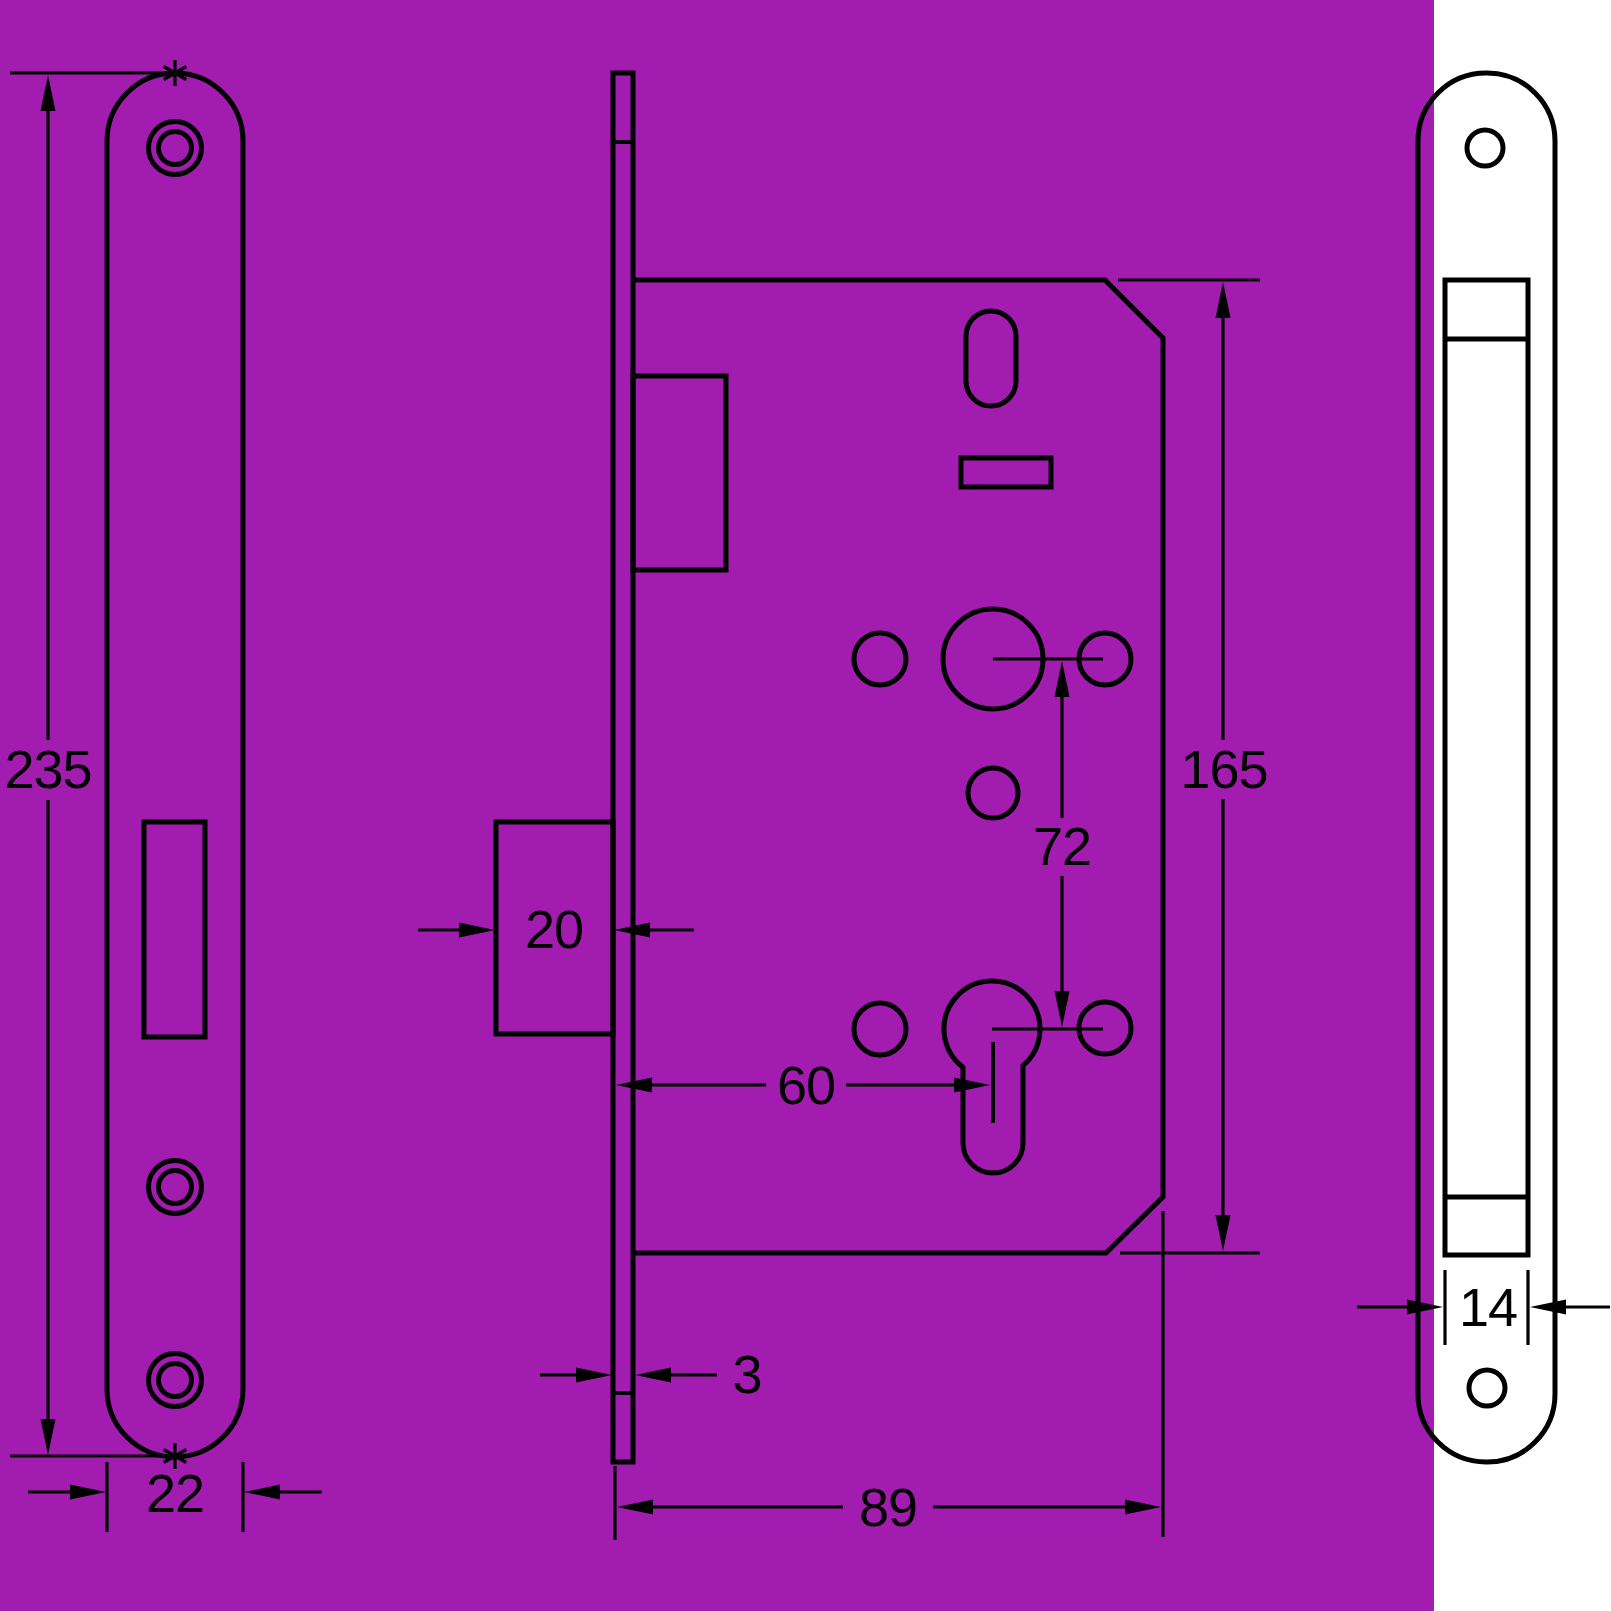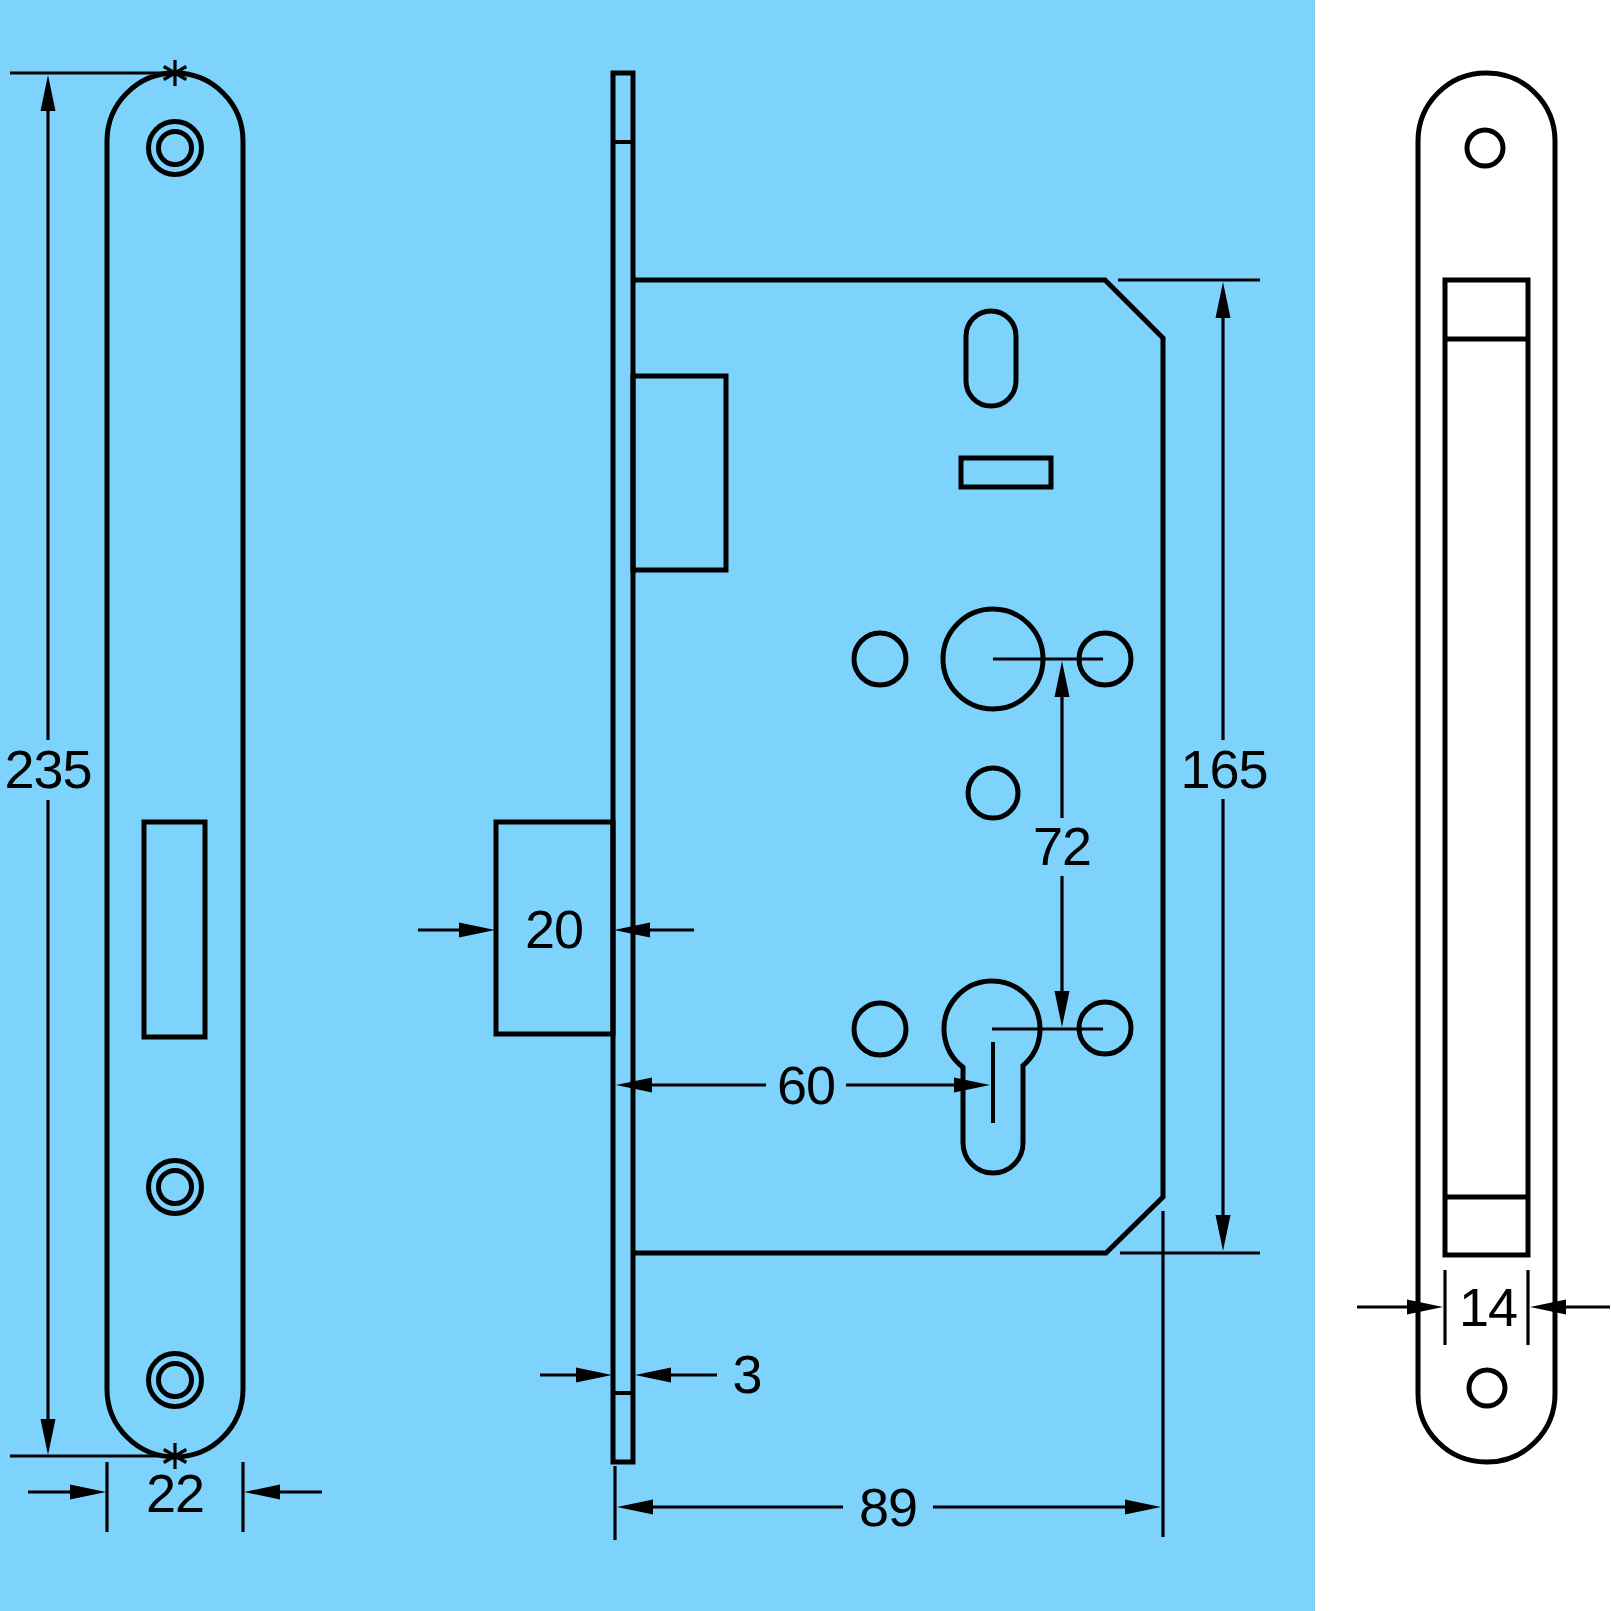--- a/index.html
+++ b/index.html
@@ -2,23 +2,23 @@
 <html><head>
 <meta charset="utf-8">
 <style>
   html, body {
     margin: 0;
     padding: 0;
     background: #ffffff;
   }
   .stage {
     position: relative;
-    width: 1315px;
+    width: 1434px;
     height: 1611px;
-    background: #7dd3fc;
+    background: #a21caf;
     font-family: "Liberation Sans", sans-serif;
   }
   svg { display: block; }
   .outline {
     fill: none;
     stroke: #000000;
     stroke-width: 5;
     stroke-linejoin: miter;
   }
   .thin {

